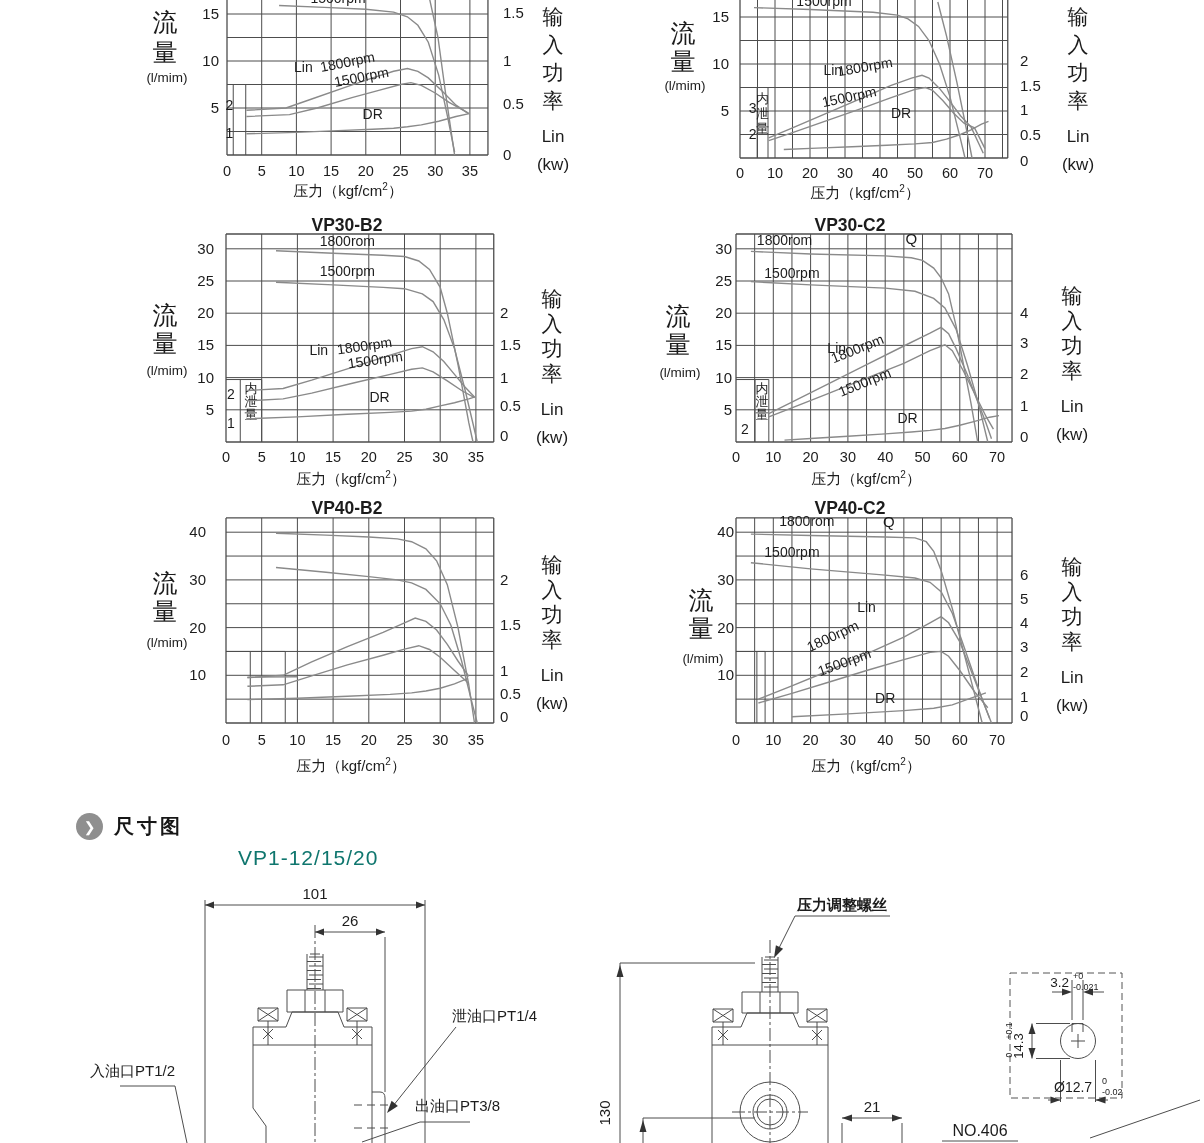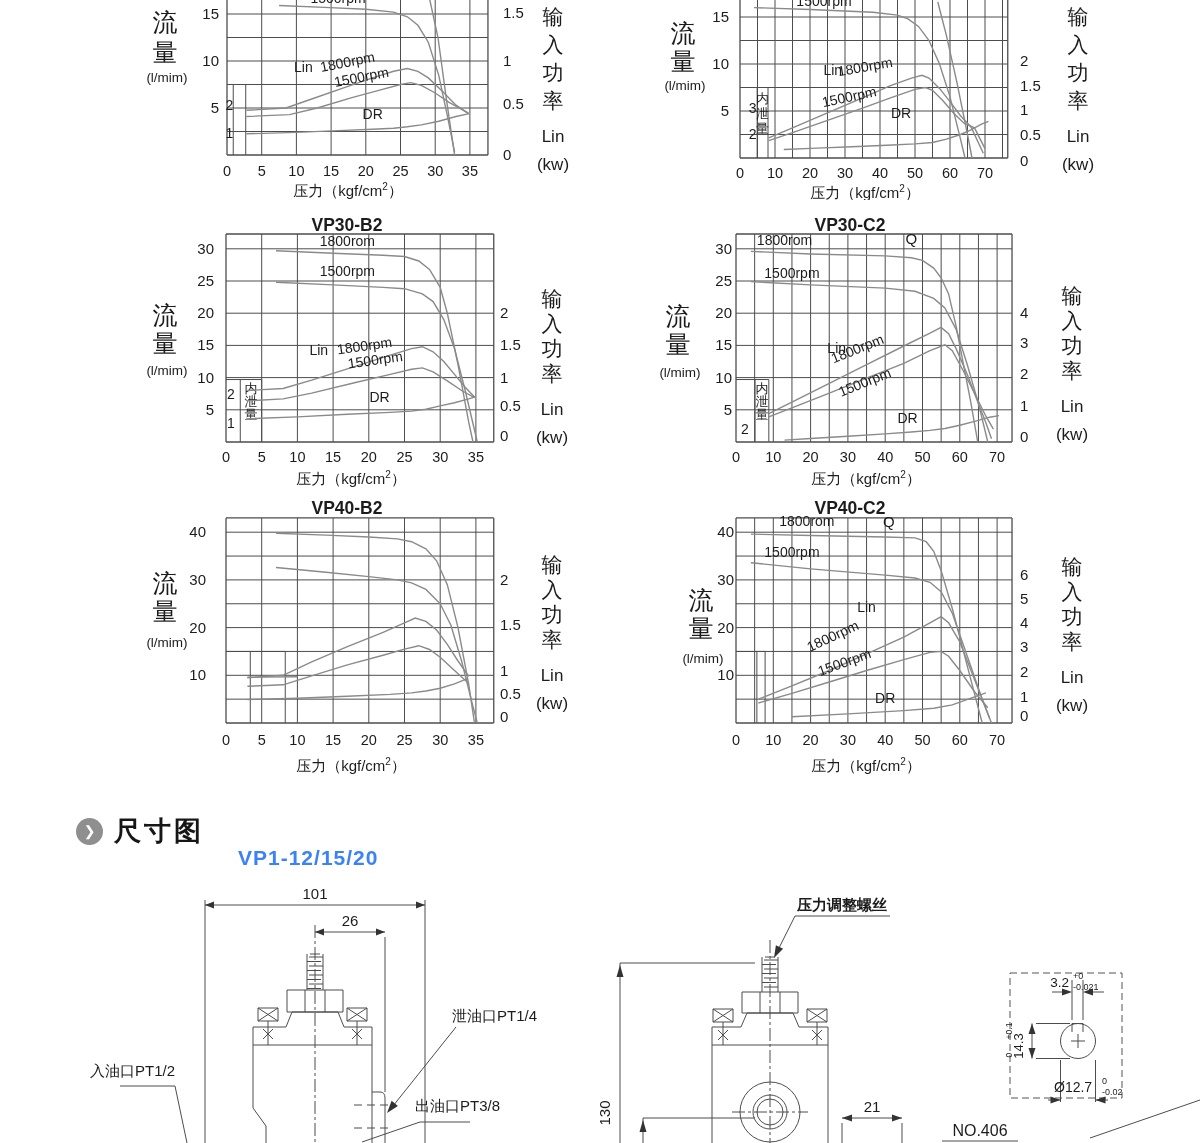--- a/index.html
+++ b/index.html
@@ -3,22 +3,22 @@
 <meta charset="utf-8">
 <style>
   html,body{margin:0;padding:0;background:#fff;}
   #page{position:relative;width:1204px;height:1143px;background:#ffffff;overflow:hidden;
         font-family:"Liberation Sans","DejaVu Sans",sans-serif;color:#1c1c1c;}
   svg{position:absolute;overflow:hidden;}
   svg text{font-family:"Liberation Sans","DejaVu Sans",sans-serif;}
   #sec-head{position:absolute;left:76px;top:813px;display:flex;align-items:center;gap:11px;}
   #sec-icon{width:27px;height:27px;border-radius:50%;background:#8f8f8f;color:#ffffff;
             display:flex;align-items:center;justify-content:center;font-size:14px;font-weight:bold;}
-  #sec-title{font-size:27px;font-weight:bold;color:#161616;letter-spacing:3px;}
-  #dtitle{position:absolute;left:238px;top:846px;font-size:21px;font-weight:bold;color:#3b82f6;letter-spacing:1px;}
+  #sec-title{font-size:20px;font-weight:bold;color:#161616;letter-spacing:3px;}
+  #dtitle{position:absolute;left:238px;top:846px;font-size:21px;font-weight:normal;color:#0f766e;letter-spacing:1px;}
 </style>
 </head>
 <body>
 
 <div id="page">
   <svg id="c0" class="chart" width="492" height="200" style="left: 120px; top: 0px;">
       <g>
         <line x1="141.7" y1="0" x2="141.7" y2="155" stroke="#4d4d4d" stroke-width="1"></line>
         <line x1="176.4" y1="0" x2="176.4" y2="155" stroke="#4d4d4d" stroke-width="1"></line>
         <line x1="211.10000000000002" y1="0" x2="211.10000000000002" y2="155" stroke="#4d4d4d" stroke-width="1"></line>

